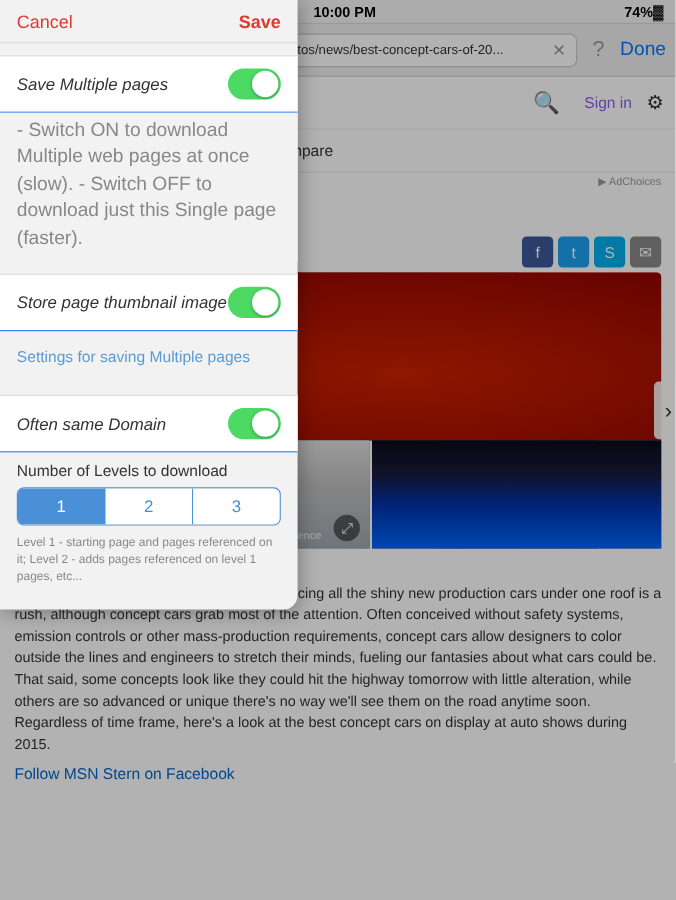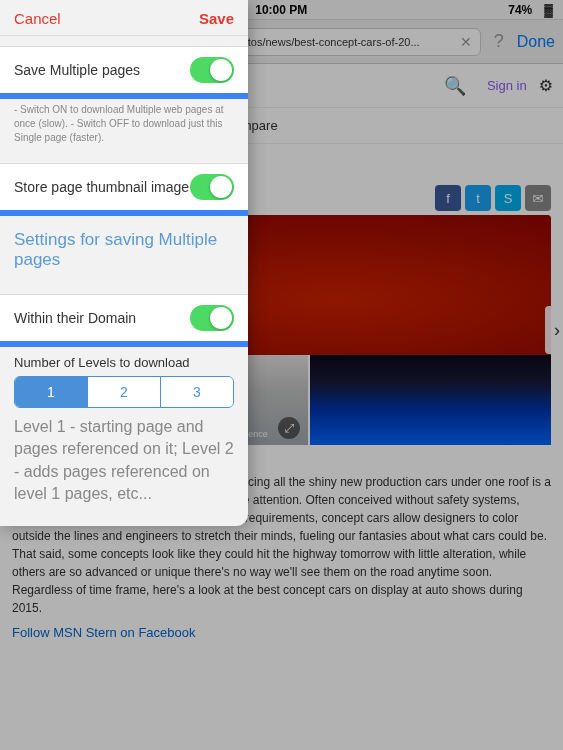--- a/index.html
+++ b/index.html
@@ -18,21 +18,21 @@
       background: #f7f7f7;
       display: flex;
       align-items: center;
       justify-content: space-between;
       padding: 0 10px;
       font-size: 12px;
       font-weight: 600;
       border-bottom: 1px solid #ddd;
     }
     .status-left { display: flex; align-items: center; gap: 4px; }
-    .status-right { display: flex; align-items: center; gap: 12px; }
+    .status-right { display: flex; align-items: center; gap: 0; }
 
     
     .browser-bar {
       height: 44px;
       background: #f0f0f0;
       display: flex;
       align-items: center;
       padding: 0 8px;
       gap: 6px;
       border-bottom: 1px solid #ccc;
@@ -284,21 +284,22 @@
       color: #e03a2f;
       font-size: 15px;
       font-weight: 600;
     }
 
     
     .modal-section {
       background: #fff;
       margin: 10px 0 0 0;
       border-top: 1px solid #ddd;
-      border-bottom: 6px solid #3b82f6;
+      border-bottom: 1px solid #3b82f6;
+      font-style: italic;
     }
     .modal-row {
       display: flex;
       align-items: center;
       padding: 10px 14px;
       border-bottom: 1px solid #f0f0f0;
     }
     .modal-row:last-child { border-bottom: none; }
     .modal-row-label {
       font-size: 14px;
@@ -321,30 +322,30 @@
       width: 22px; height: 22px;
       background: #fff;
       border-radius: 50%;
       box-shadow: 0 1px 3px rgba(0,0,0,0.3);
       transition: left 0.2s;
     }
     .toggle.on .toggle-knob { left: 20px; }
 
     
     .modal-desc {
-      font-size: 10px;
+      font-size: 16px;
       color: #888;
       padding: 4px 14px 8px;
       line-height: 1.4;
       background: #f2f2f2;
     }
 
     
     .modal-settings-link {
-      font-size: 17px;
+      font-size: 13px;
       color: #5b9bd5;
       padding: 8px 14px;
       display: block;
     }
 
     
     .modal-levels-label {
       font-size: 13px;
       color: #333;
       font-weight: 500;
@@ -367,21 +368,21 @@
       justify-content: center;
       font-size: 14px;
       border-right: 1px solid #4a90d9;
     }
     .level-btn:last-child { border-right: none; }
     .level-btn.active { background: #4a90d9; color: #fff; }
     .level-btn.inactive { background: #fff; color: #4a90d9; }
 
     
     .level-desc {
-      font-size: 16px;
+      font-size: 10px;
       color: #888;
       padding: 2px 14px 4px;
       line-height: 1.4;
     }
 
     
     .car-hybrid {
       position: absolute;
       inset: 0;
       background: linear-gradient(180deg, #e0e0e0 0%, #c0c0c0 40%, #a0a8b0 100%);
@@ -431,20 +432,21 @@
     <span class="msn-gear">⚙</span>
   </div>
 
   <div class="msn-nav">
     <span class="msn-nav-item">ows</span>
     <span class="msn-nav-item">Video</span>
     <span class="msn-nav-item">Connected Car</span>
     <span class="msn-nav-item">Car Compare</span>
   </div>
 
+  <div class="ad-choices">▶ AdChoices</div>
 
   <div class="article-title-area">
     <div class="article-year">2015</div>
     <div class="article-meta">
       <span>Perry Stern</span>
       <span>10/16/2015</span>
       <div class="social-icons">
         <div class="social-btn fb-btn">f</div>
         <div class="social-btn tw-btn">t</div>
         <div class="social-btn sk-btn">S</div>
@@ -554,21 +556,21 @@
         </div>
       </div>
     </div>
 
     <div style="padding: 6px 0;">
       <span class="modal-settings-link">Settings for saving Multiple pages</span>
     </div>
 
     <div class="modal-section">
       <div class="modal-row">
-        <span class="modal-row-label">Within their Domain</span>
+        <span class="modal-row-label">Often same Domain</span>
         <div class="toggle on">
           <div class="toggle-knob"></div>
         </div>
       </div>
     </div>
 
     <div class="modal-levels-label">Number of Levels to download</div>
     <div class="level-buttons">
       <div class="level-btn active">1</div>
       <div class="level-btn inactive">2</div>

